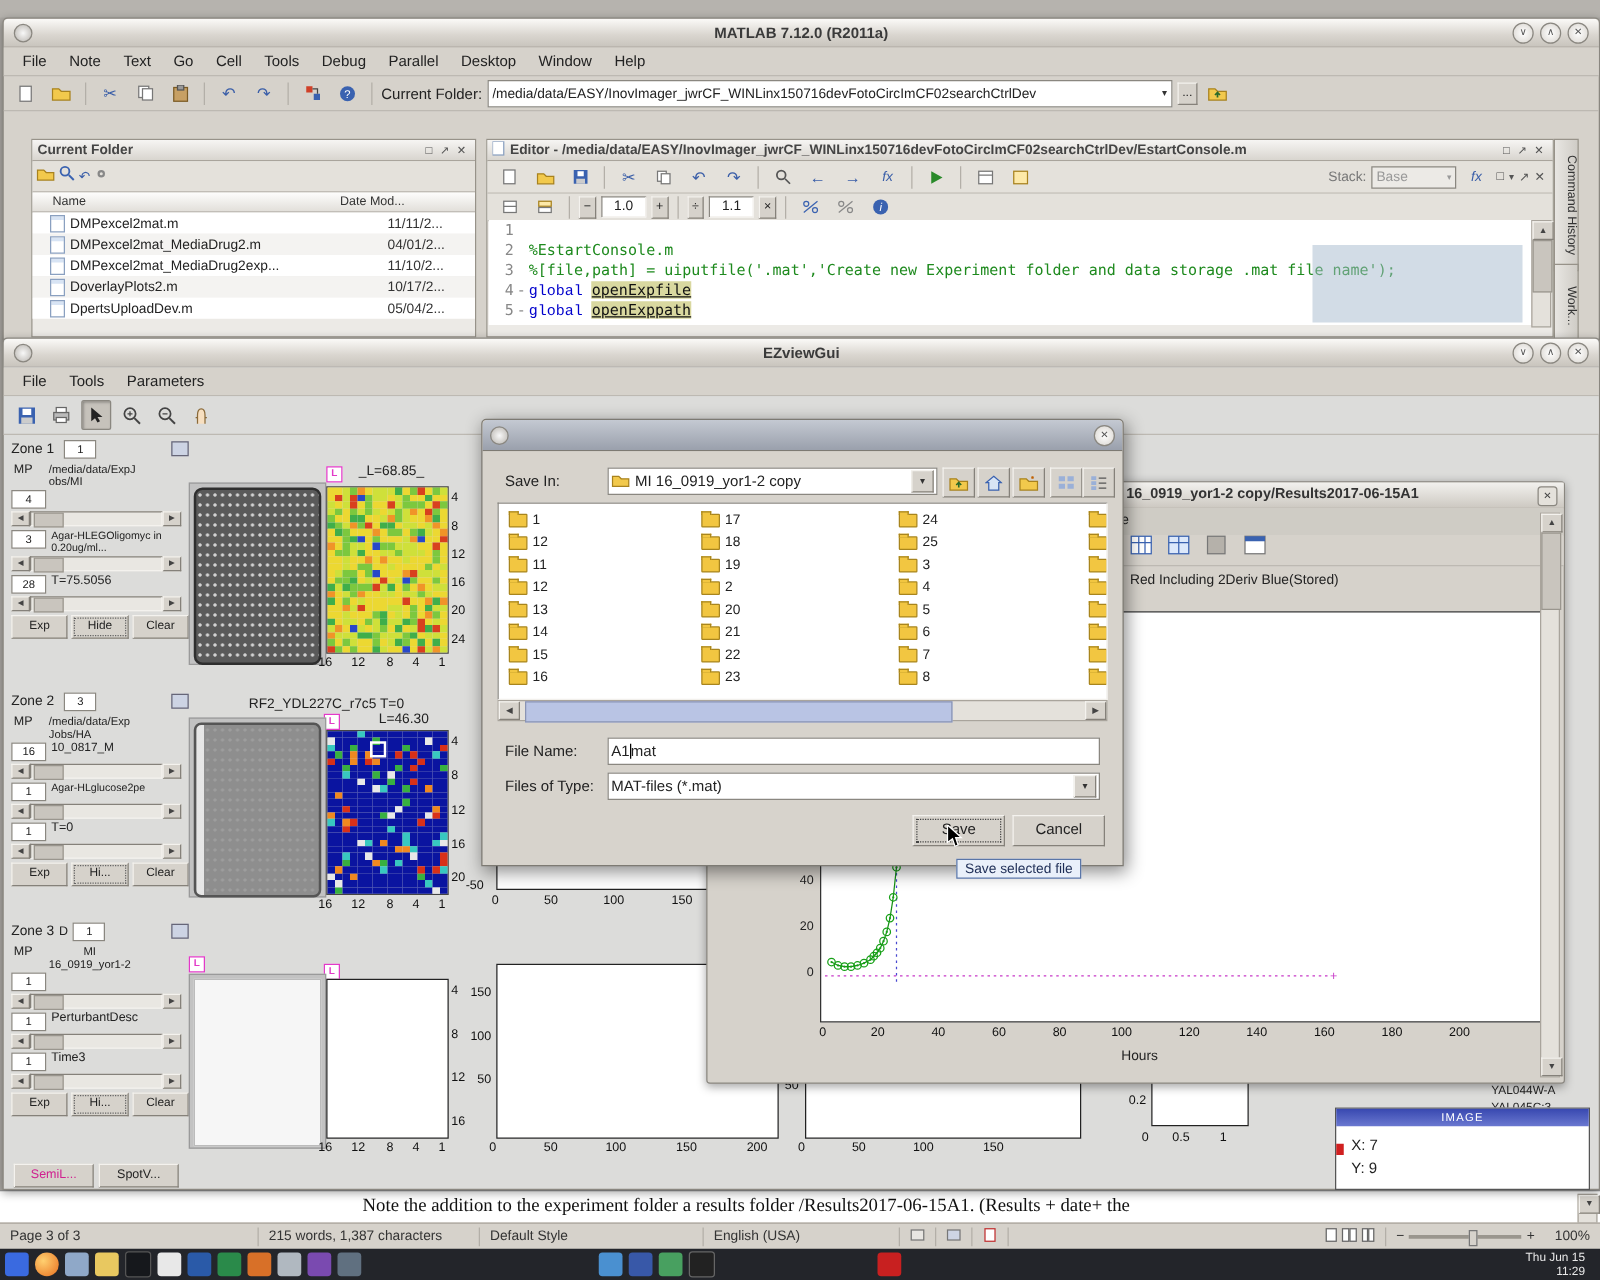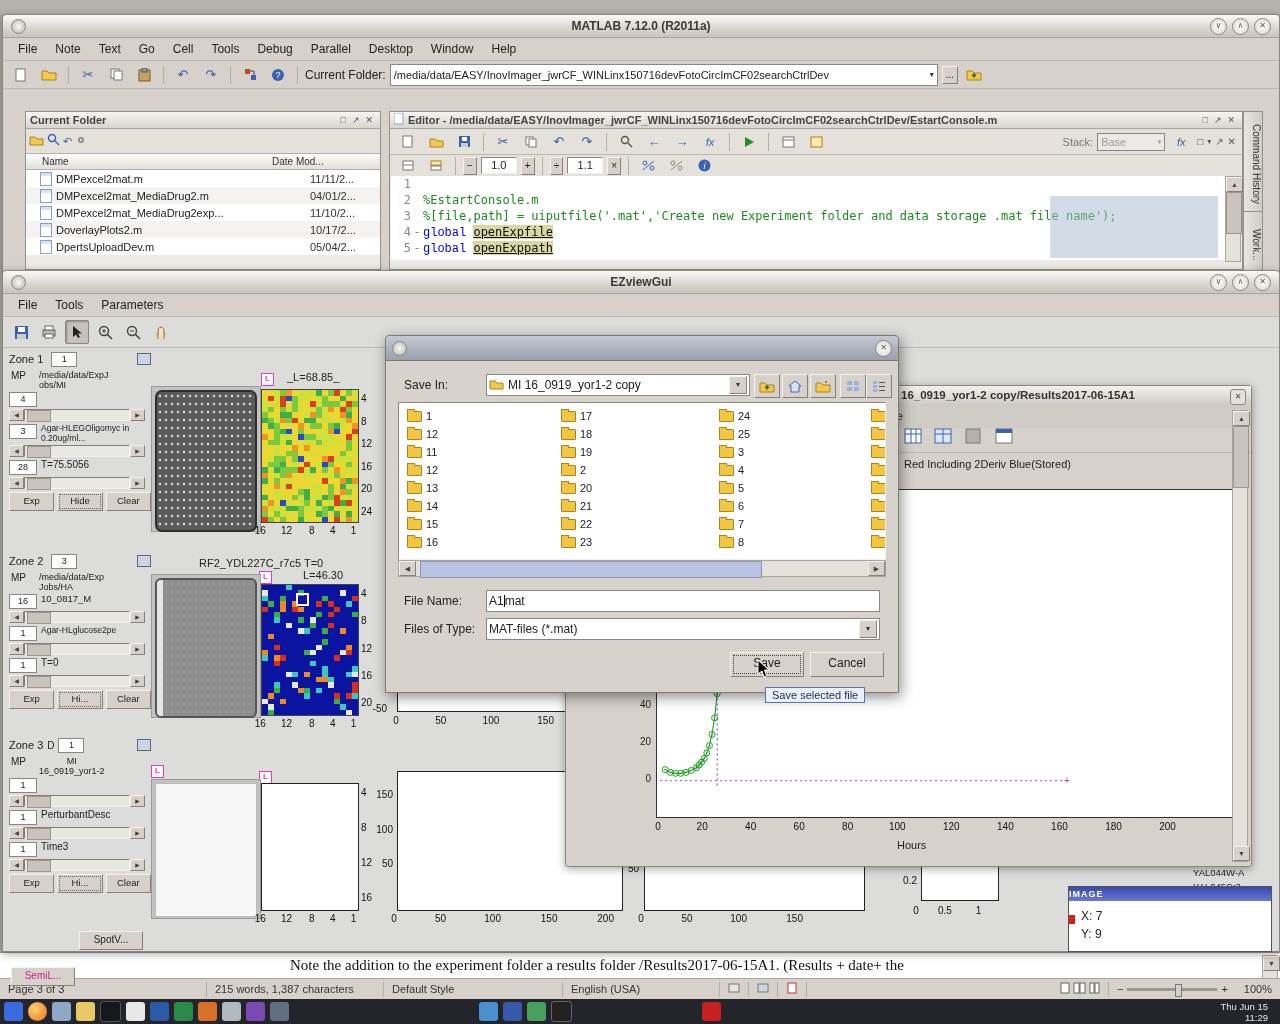--- a/index.html
+++ b/index.html
@@ -655,21 +655,21 @@
             <span class="zsb">▶</span>
           </div>
         </div>
       <div class="zbtns">
           <span class="zbtn">Exp</span>
           <span class="zbtn">Hi...</span>
           <span class="zbtn">Clear</span>
         </div>
     </div>
 
-    <span class="bigbtn" style="left:8px;top:660px;color:#d02090;margin-top:36px;">SemiL...</span>
+    <span class="bigbtn" style="left:8px;top:660px;color:#d02090;">SemiL...</span>
     <span class="bigbtn" style="left:76px;top:660px;">SpotV...</span>
 
     <span class="imtitle" style="left:284px;top:100px;">_L=68.85_</span>
     <span class="lmark" style="left:258px;top:102px;">L</span>
     <div class="dishwrap" style="left:148px;top:115px;width:102px;height:138px;">
         <div class="dish1"></div>
       </div>
     <div class="heat" id="hm1" style="left:258px;top:118px;width:96px;height:132px;">
         <i style="background: rgb(236, 216, 50);"></i>
         <i style="background: rgb(236, 216, 50);"></i>
@@ -1639,21 +1639,21 @@
       <span class="abs" style="left:240px;top:349px;font-size:11px;">Hours</span>
     </div>
     <div class="vscroll" style="right:3px;top:24px;height:450px;">
       <span class="scb">▲</span>
       <span class="vthumb"></span>
       <span class="scb" style="margin-top:auto;">▼</span>
     </div>
   </div>
 
   <div class="abs" style="left:1068px;top:886px;width:202px;height:64px;background:#fff;border:1px solid #555;z-index:35;">
-    <div style="height:14px;background:linear-gradient(#3848b0,#6a78d0);color:#fff;font-size:9px;font-weight:bold;line-height:14px;letter-spacing:1px;">IMAGE</div>
+    <div style="height:14px;background:linear-gradient(#3848b0,#6a78d0);color:#fff;font-size:9px;font-weight:normal;text-align:center;line-height:14px;letter-spacing:1px;">IMAGE</div>
     <span class="abs" style="left:12px;top:22px;font-size:12px;">X: 7</span>
     <span class="abs" style="left:12px;top:40px;font-size:12px;">Y: 9</span>
     <span class="abs" style="left:0;top:28px;width:6px;height:9px;background:#d02020;"></span>
   </div>
 
   <div id="dialog" style="left:385px;top:335px;width:512px;height:356px;z-index:50;">
     <div class="dtb">
       <span class="wico" style="margin-left:6px;"></span>
       <span class="cbtn" style="position:absolute;right:6px;top:4px;">✕</span>
     </div>

